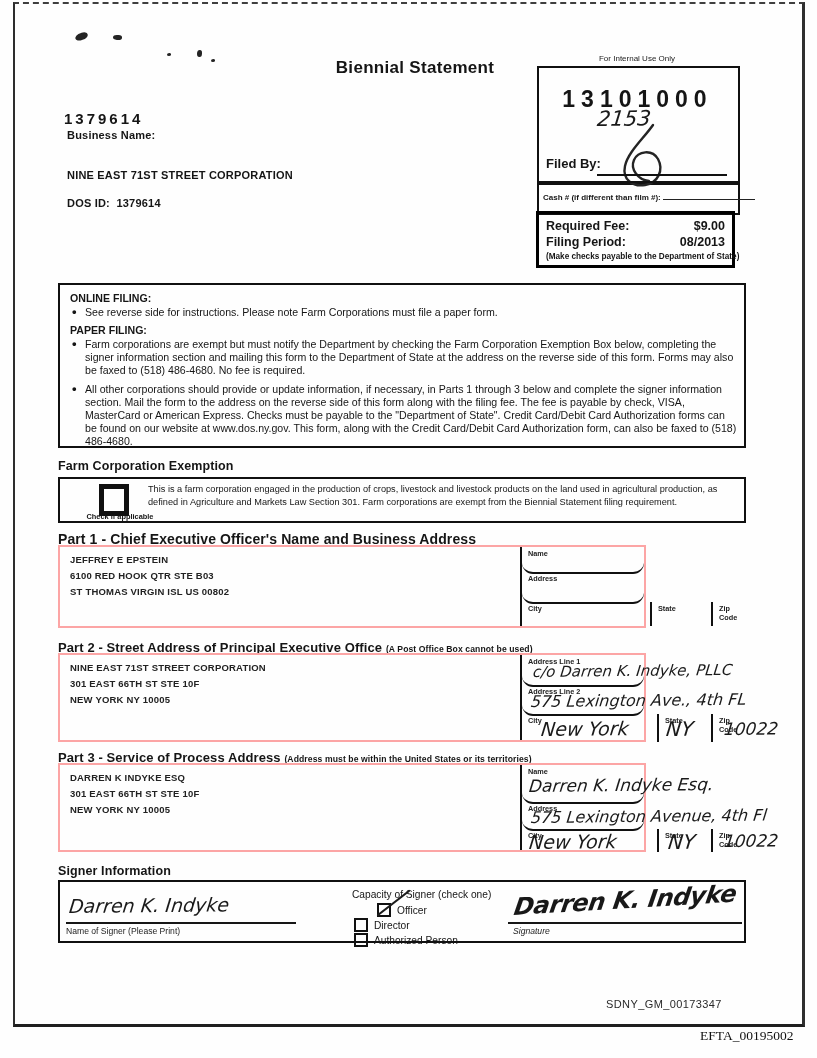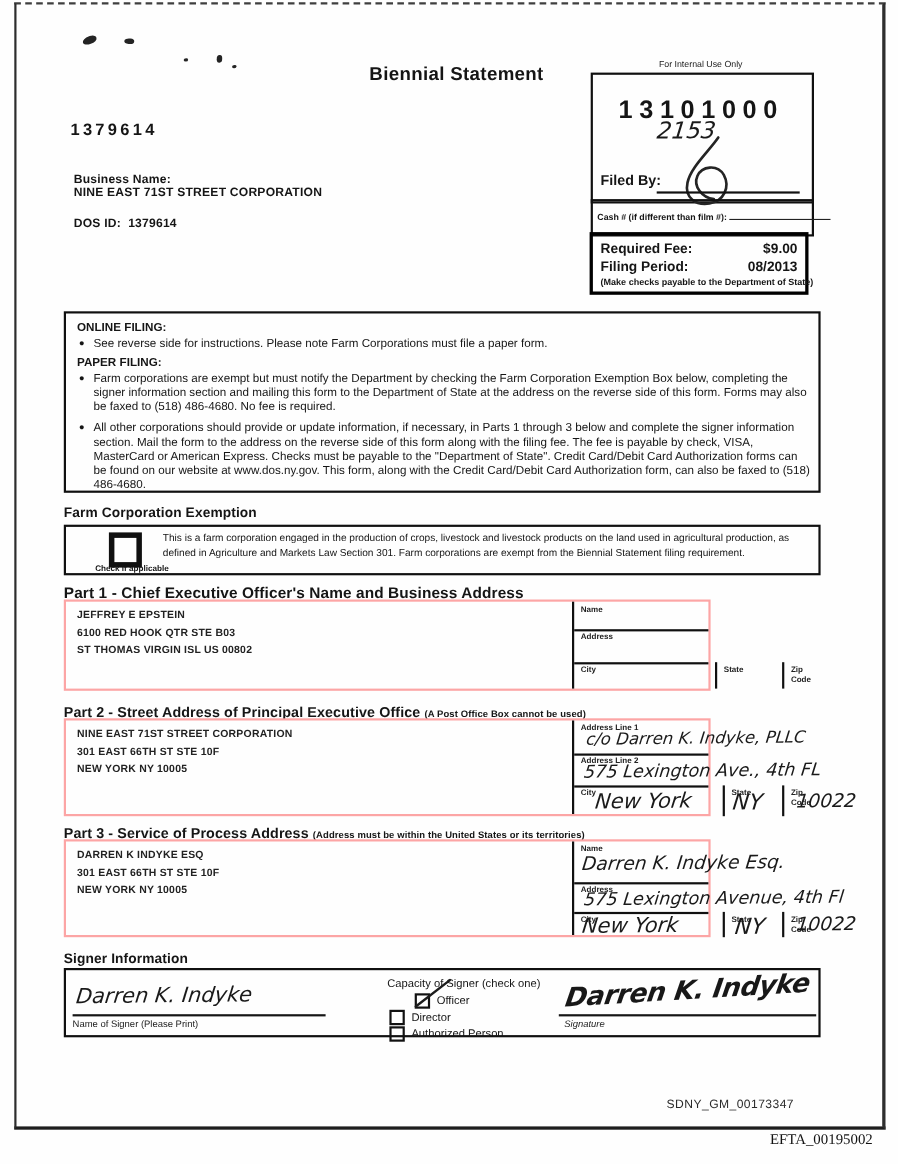--- a/index.html
+++ b/index.html
@@ -47,21 +47,21 @@
   .farm-box{left:58px;top:477px;width:688px;height:46px;border:2.5px solid #101010;box-sizing:border-box;}
   .farm-cb{position:absolute;left:39px;top:5px;width:20px;height:22px;border:5px solid #101010;}
   .farm-cap{position:absolute;left:12px;top:33px;width:96px;text-align:center;font-size:7.4px;font-weight:bold;}
   .farm-txt{position:absolute;left:88px;top:4px;width:588px;font-size:9.2px;line-height:1.4;}
 
   
   .pbox{border:2px solid #fca5a5;box-sizing:border-box;left:58px;width:588px;}
   .pleft{position:absolute;left:0;top:0;bottom:0;width:462px;border-right:2px solid #101010;
          padding:7px 0 0 10px;box-sizing:border-box;font-size:9.5px;font-weight:bold;color:#222;}
   .pleft div{margin-bottom:5px;letter-spacing:.2px;}
-  .prow{position:absolute;left:462px;right:0;border-bottom:2px solid #101010;}
+  .prow{position:absolute;left:462px;right:0;border-bottom:2px solid #101010;border-radius:11px;}
   .prow.last{border-bottom:none;}
   .flabel{position:absolute;left:6px;top:2px;font-size:7.3px;font-weight:bold;color:#222;}
   .cell-state{position:absolute;top:0;bottom:0;left:128px;width:61px;border-left:2px solid #101010;}
   .cell-zip{position:absolute;top:0;bottom:0;left:189px;right:0;border-left:2px solid #101010;}
   .cell-city{position:absolute;top:0;bottom:0;left:0;width:128px;}
 
   
   .hw{font-family:"DejaVu Sans",sans-serif;font-style:italic;color:#1a1a1a;
       transform:skewX(-7deg) rotate(-.6deg);transform-origin:left bottom;white-space:nowrap;}
   .hw-sig{font-family:"DejaVu Sans",sans-serif;font-style:italic;font-weight:bold;color:#181818;
@@ -90,21 +90,21 @@
 
   <div class="ink" style="left:75px;top:33px;width:13px;height:7px;transform:rotate(-18deg);"></div>
   <div class="ink" style="left:113px;top:35px;width:9px;height:5px;transform:rotate(6deg);"></div>
   <div class="ink" style="left:167px;top:53px;width:4px;height:3px;"></div>
   <div class="ink" style="left:197px;top:50px;width:5px;height:7px;"></div>
   <div class="ink" style="left:211px;top:59px;width:4px;height:3px;"></div>
 
   <div class="a title">Biennial Statement</div>
 
   <div class="a idnum">1379614</div>
-  <div class="a idline" style="top:157px;">Business Name:</div>
+  <div class="a idline" style="top:129px;">Business Name:</div>
   <div class="a idline" style="top:169px;">NINE EAST 71ST STREET CORPORATION</div>
   <div class="a idline" style="top:197px;">
     <span>DOS ID:</span>&nbsp;&nbsp;<span>1379614</span>
   </div>
 
   <div class="a int-hdr">For Internal Use Only</div>
   <div class="a int-top"></div>
   <div class="a stamp">13101000</div>
   <div class="a hw" style="left:596px;top:107px;font-size:21px;">2153</div>
   <svg class="a" style="left:613px;top:122px;" width="62" height="68">

